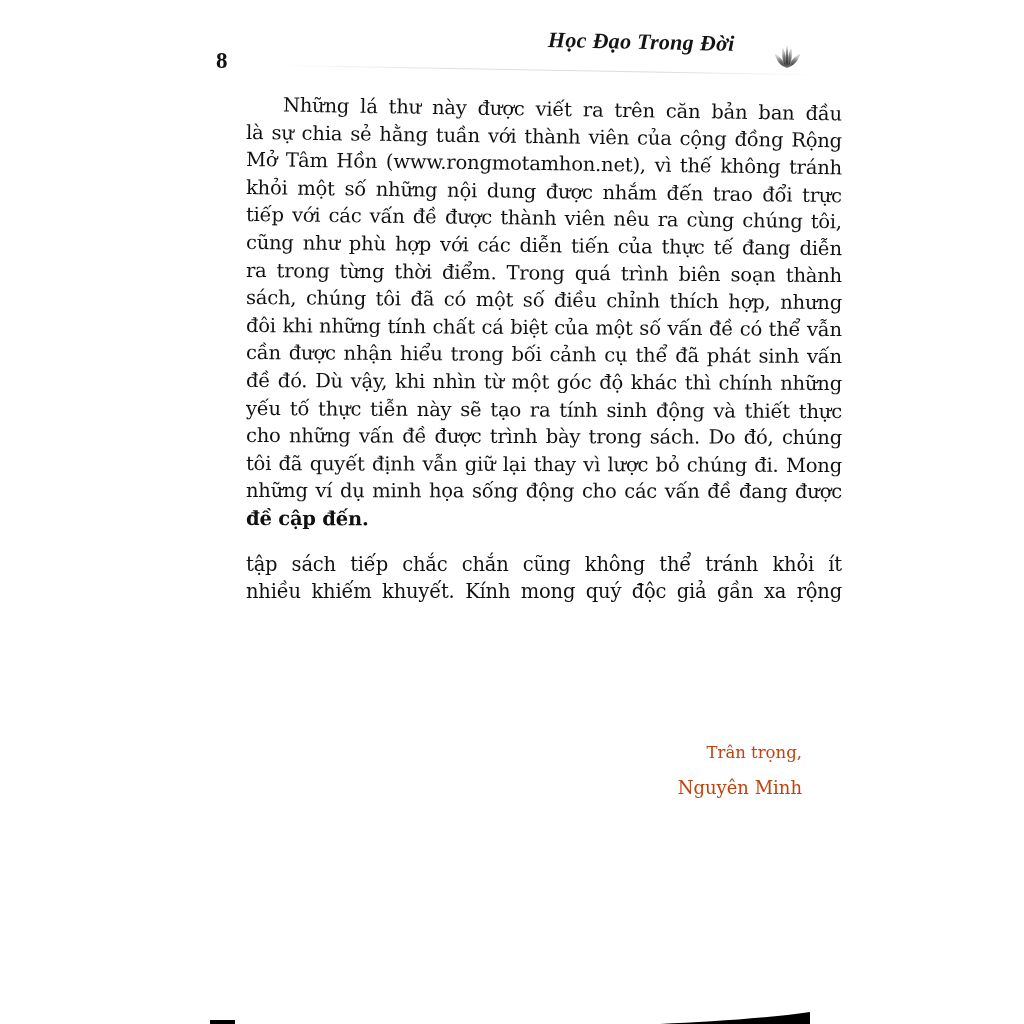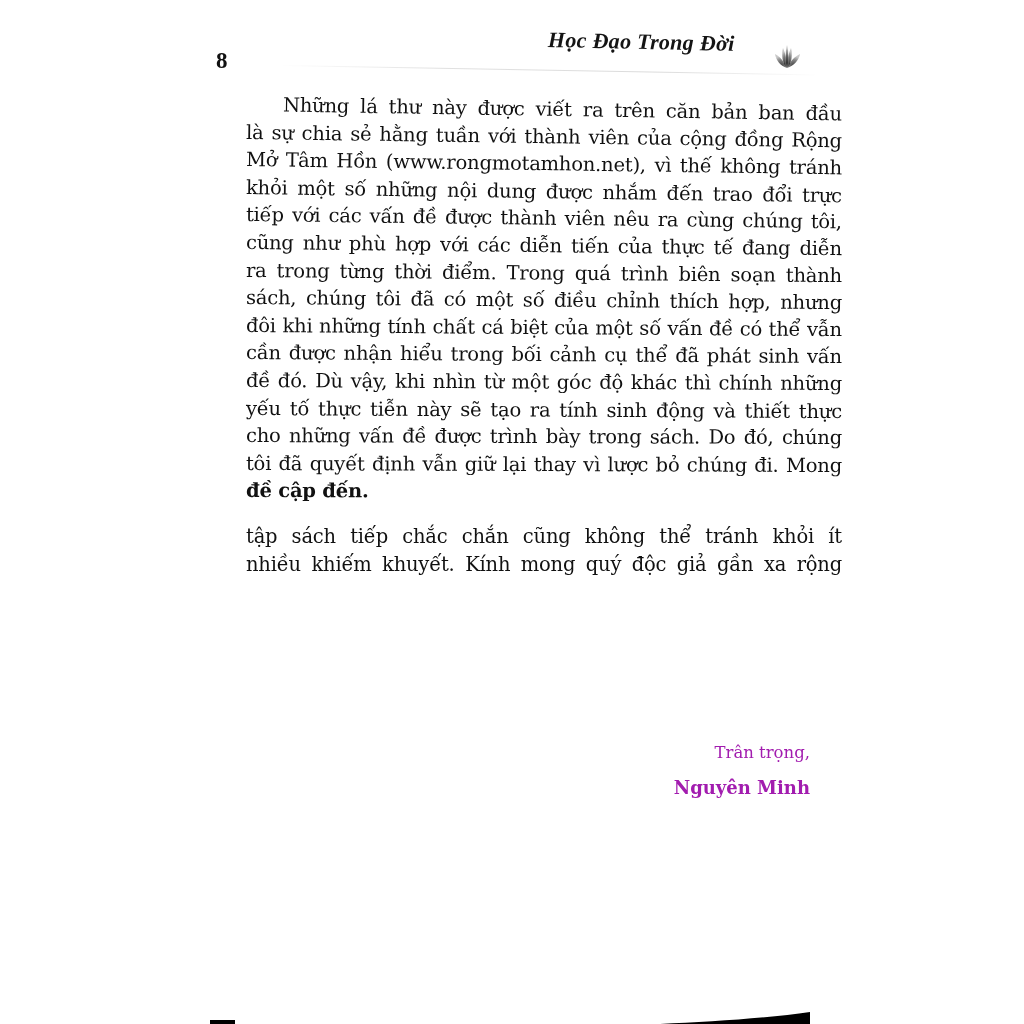--- a/index.html
+++ b/index.html
@@ -92,28 +92,28 @@
     .p1 .line:nth-child(9) { transform: rotate(0.4deg); transform-origin: left center; }
     .p1 .line:nth-child(10) { transform: rotate(0.4deg); transform-origin: left center; }
     .p1 .line:nth-child(11) { transform: rotate(0.3deg); transform-origin: left center; }
     .p1 .line:nth-child(12) { transform: rotate(0.3deg); transform-origin: left center; }
     .p1 .line:nth-child(13) { transform: rotate(0.2deg); transform-origin: left center; }
     .p1 .line:nth-child(14) { transform: rotate(0.2deg); transform-origin: left center; }
     .p1 .line:nth-child(15) { transform: rotate(0.1deg); transform-origin: left center; }
     .p1 .line:nth-child(16) { transform: rotate(0.1deg); transform-origin: left center; }
     .closing {
       position: absolute;
-      right: 214px;
+      right: 222px;
       text-align: center;
       font-family: "DejaVu Serif", serif;
       font-size: 17px;
-      color: #a21caf;
+      color: #c2410c;
     }
     .closing.greeting { top: 743px; font-size: 16.5px; }
-    .closing.author { top: 777px; font-weight: bold; font-size: 18px; }
+    .closing.author { top: 777px; font-weight: normal; font-size: 18px; }
     .bottom-edge {
       position: absolute;
       left: 210px;
       top: 1008px;
       width: 600px;
       height: 16px;
     }
   </style>
 </head>
 <body>
@@ -150,20 +150,21 @@
       <span class="line">tiếp với các vấn đề được thành viên nêu ra cùng chúng tôi,</span>
       <span class="line">cũng như phù hợp với các diễn tiến của thực tế đang diễn</span>
       <span class="line">ra trong từng thời điểm. Trong quá trình biên soạn thành</span>
       <span class="line">sách, chúng tôi đã có một số điều chỉnh thích hợp, nhưng</span>
       <span class="line">đôi khi những tính chất cá biệt của một số vấn đề có thể vẫn</span>
       <span class="line">cần được nhận hiểu trong bối cảnh cụ thể đã phát sinh vấn</span>
       <span class="line">đề đó. Dù vậy, khi nhìn từ một góc độ khác thì chính những</span>
       <span class="line">yếu tố thực tiễn này sẽ tạo ra tính sinh động và thiết thực</span>
       <span class="line">cho những vấn đề được trình bày trong sách. Do đó, chúng</span>
       <span class="line">tôi đã quyết định vẫn giữ lại thay vì lược bỏ chúng đi. Mong</span>
+      <span class="line">những ví dụ minh họa sống động cho các vấn đề đang được</span>
       <span class="line last">đề cập đến.</span>
     </div>
     <div class="para-gap"></div>
     <div class="p2">
       <span class="line">tập sách tiếp chắc chắn cũng không thể tránh khỏi ít</span>
       <span class="line">nhiều khiếm khuyết. Kính mong quý độc giả gần xa rộng</span>
     </div>
   </div>
 
   <div class="closing greeting">Trân trọng,</div>

